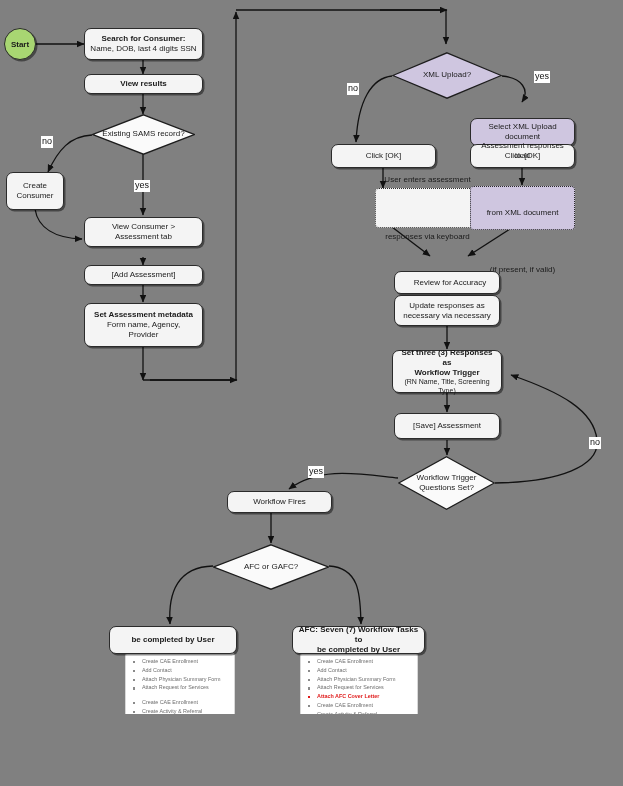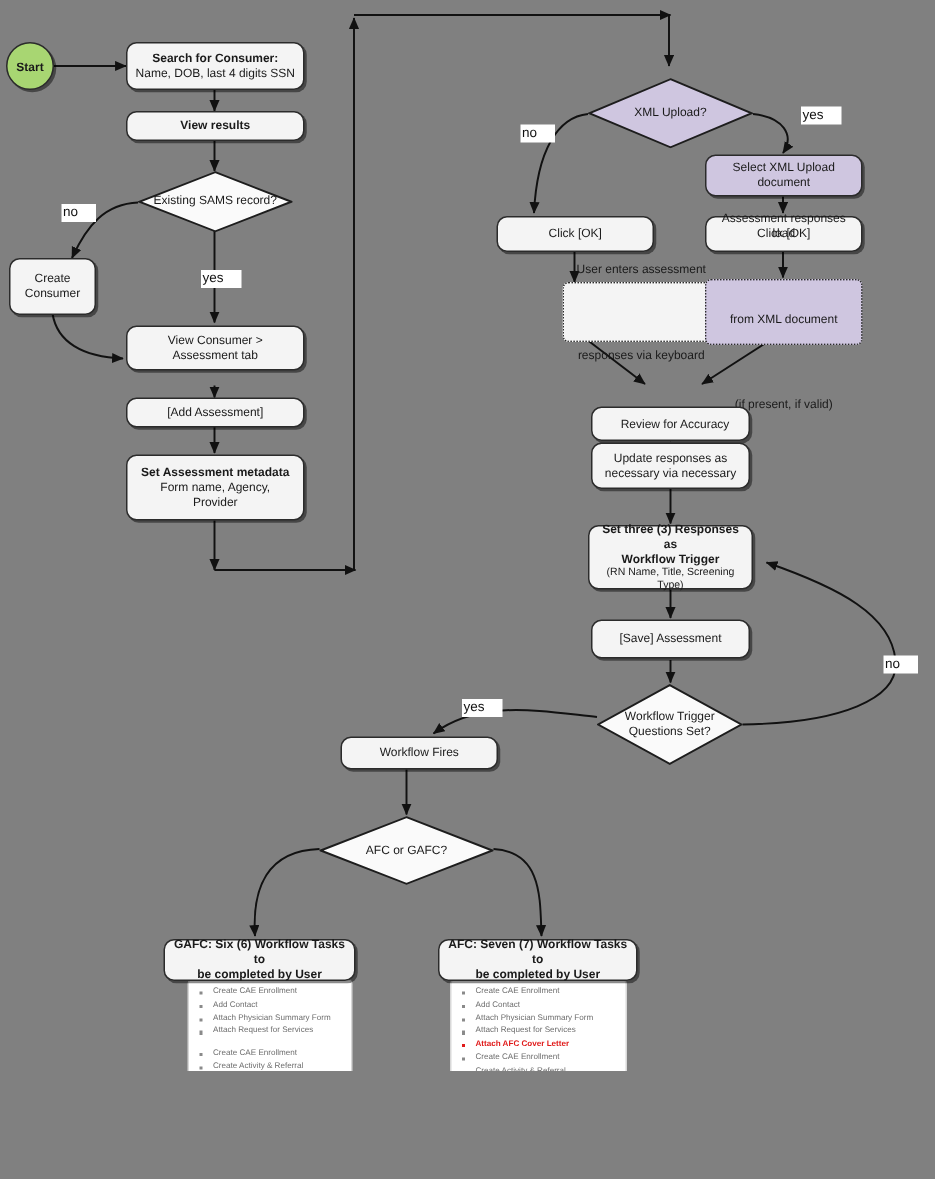--- a/index.html
+++ b/index.html
@@ -73,21 +73,21 @@
     font-weight: bold;
     box-shadow: 1.5px 1.5px 0 rgba(0,0,0,0.45);
   }
   .bold { font-weight: bold; }
   .edge-label {
     position: absolute;
     background: #ffffff;
     color: #111;
     font-size: 9px;
     line-height: 1;
-    padding: 1px 12px 2px 1px;
+    padding: 1px 1px 2px 1px;
     z-index: 5;
   }
   .tasklist {
     position: absolute;
     background: #ffffff;
     border: 1px solid #d8d8d8;
     border-radius: 4px;
     box-sizing: border-box;
     z-index: 2;
     padding: 6px 5px 6px 5px;
@@ -263,21 +263,21 @@
 
   <div class="node proc" style="left:84px; top:303px; width:119px; height:44px;">
     <span class="bold">Set Assessment metadata</span>
     <span>Form name, Agency,</span>
     <span>Provider</span>
   </div>
 
   <div class="edge-label" style="left:347px; top:83px;">no</div>
   <div class="edge-label" style="left:534px; top:71px;">yes</div>
 
-  <div class="node proc lilac" style="left:470px; top:103px; width:105px; height:28px;">
+  <div class="node proc lilac" style="left:470px; top:118px; width:105px; height:28px;">
     <span>Select XML Upload</span>
     <span>document</span>
   </div>
 
   <div class="node proc" style="left:331px; top:144px; width:105px; height:24px;">
     <span>Click [OK]</span>
   </div>
 
   <div class="node proc" style="left:470px; top:144px; width:105px; height:24px;">
     <span>Click [OK]</span>
@@ -342,21 +342,20 @@
       <li>Attach Physician Summary Form</li>
       <li>Attach Request for Services</li>
       <li class="spacer"></li>
       <li>Create CAE Enrollment</li>
       <li>Create Activity &amp; Referral</li>
       <li class="cont">(GAFC Initial Determination)</li>
     </ul>
   </div>
 
   <div class="node proc hdrbox" style="left:109px; top:626px; width:128px; height:28px;">
-    <span class="bold">GAFC: Six (6) Workflow Tasks to</span>
     <span class="bold">be completed by User</span>
   </div>
 
   <div class="tasklist" style="left:300px; top:652px; width:118px; height:86px;">
     <ul>
       <li>Create CAE Enrollment</li>
       <li>Add Contact</li>
       <li>Attach Physician Summary Form</li>
       <li>Attach Request for Services</li>
       <li class="highlight">Attach AFC Cover Letter</li>

